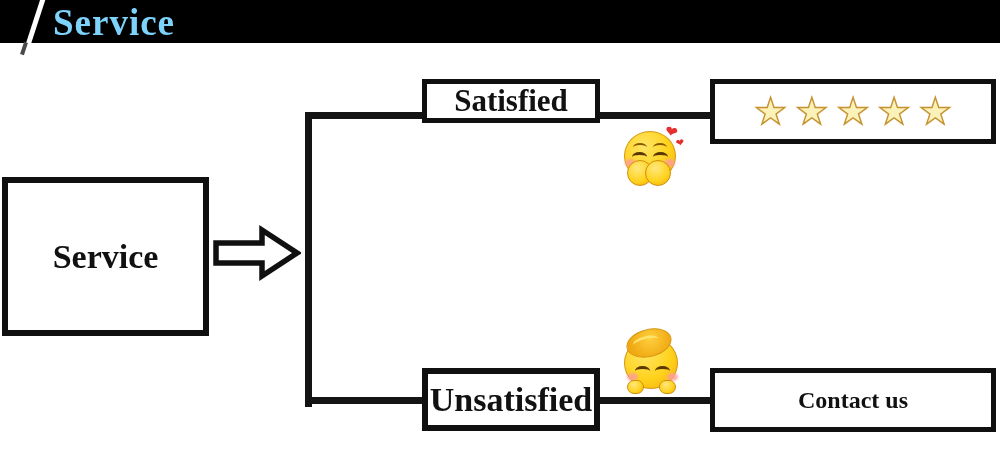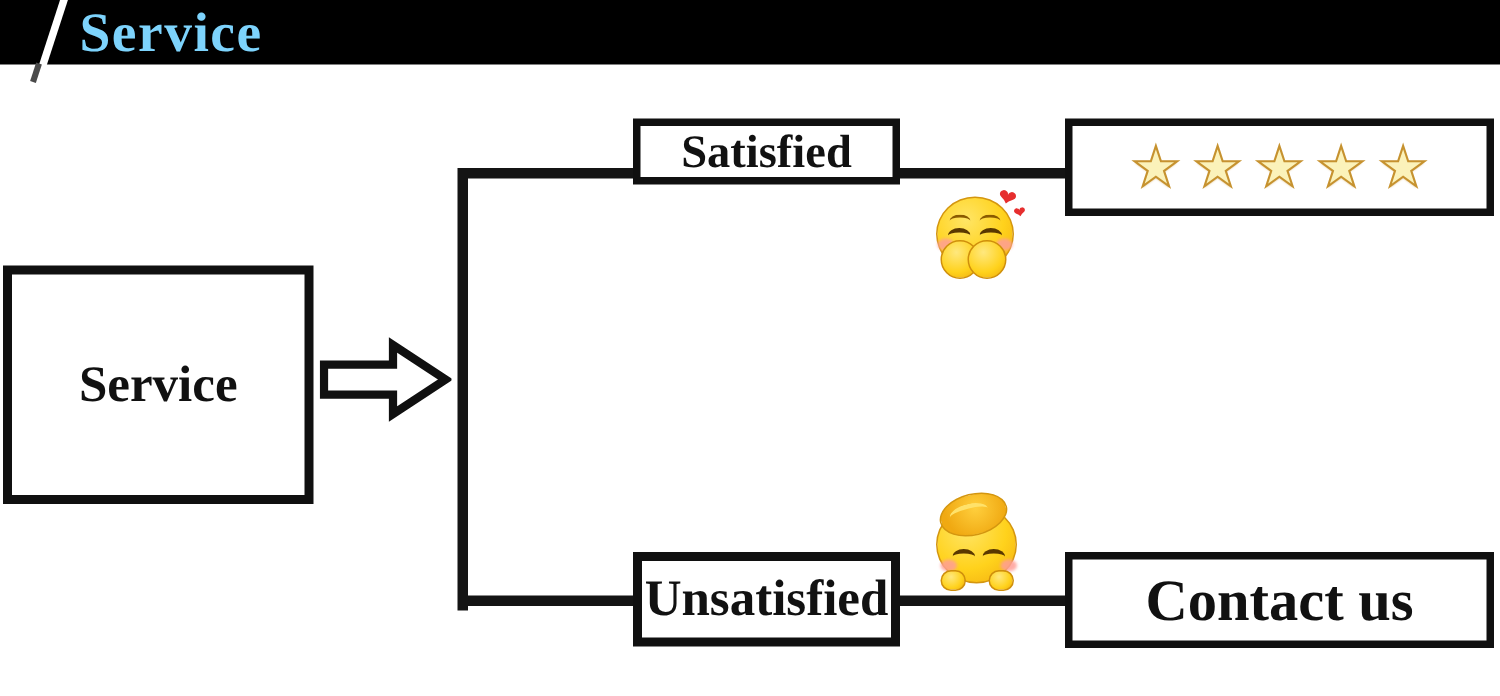--- a/index.html
+++ b/index.html
@@ -27,21 +27,21 @@
 
   
   .node{
     position:absolute;box-sizing:border-box;background:#fff;border:5px solid #101010;
     display:flex;align-items:center;justify-content:center;font-weight:bold;
   }
   .node-received{left:2px;top:177px;width:207px;height:159px;border-width:6px;font-size:34px;}
   .node-satisfied{left:422px;top:79px;width:178px;height:44px;font-size:31px;}
   .node-stars{left:710px;top:79px;width:286px;height:65px;}
   .node-unsatisfied{left:422px;top:368px;width:178px;height:63px;border-width:6px;font-size:34px;}
-  .node-contact{left:710px;top:368px;width:286px;height:64px;font-size:39px;}
+  .node-contact{left:710px;top:368px;width:286px;height:64px;font-size:24px;}
 
   .star{
     font-size:37px;line-height:1;color:#fbf2ba;
     -webkit-text-stroke:1.4px #c6922f;
     text-shadow:0 1px 1px rgba(198,146,47,.35);
     margin:0 4px;font-family:"DejaVu Sans",sans-serif;
   }
 
   
   .block-arrow{position:absolute;left:213px;top:224px;width:88px;height:58px;}

